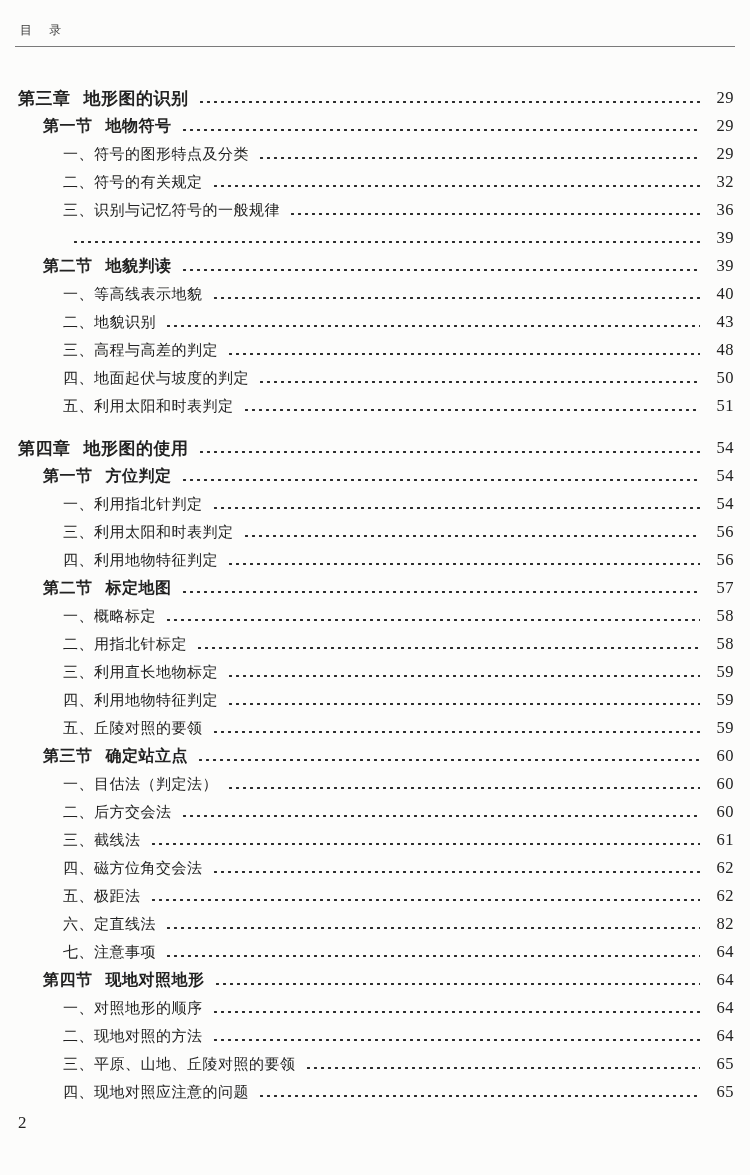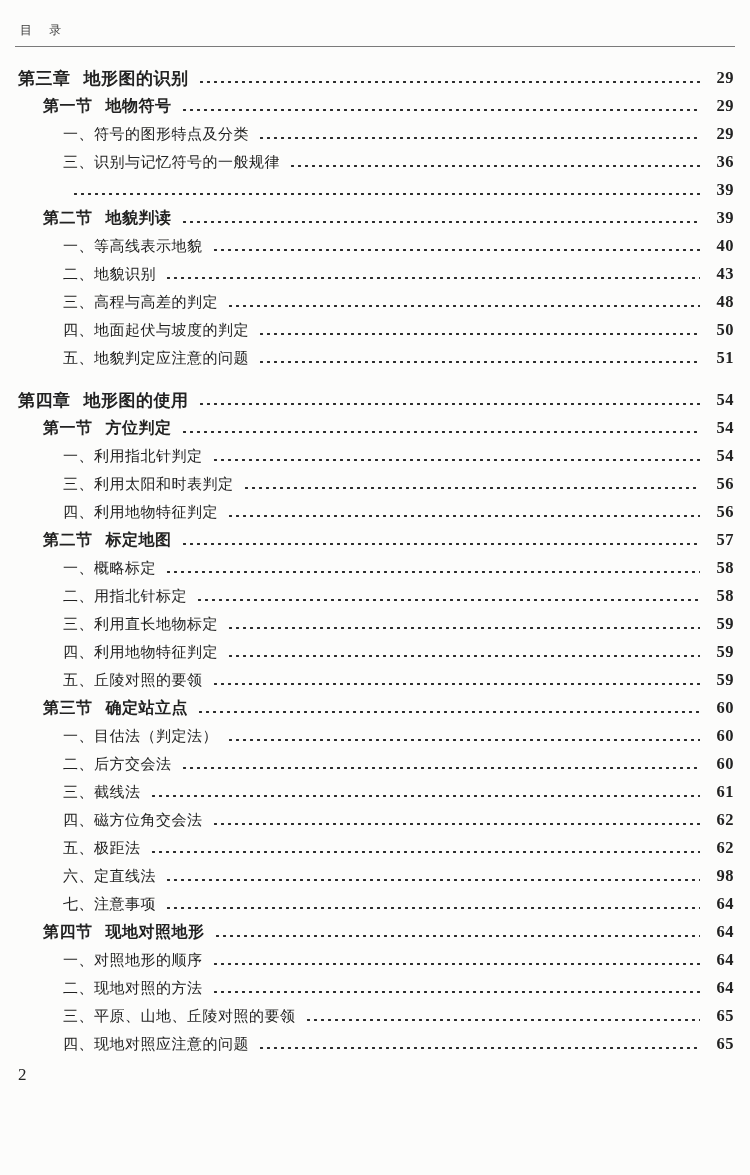--- a/index.html
+++ b/index.html
@@ -43,20 +43,21 @@
     align-items:center;
   }
   .toc-row.gap-before{
     margin-top:14px;
   }
   .lvl-chapter{
     font-family:"Liberation Sans", sans-serif;
     font-weight:700;
     font-size:17px;
     letter-spacing:0.5px;
+    margin-top:20px;
   }
   .lvl-section{
     padding-left:25px;
     font-family:"Liberation Sans", sans-serif;
     font-weight:700;
     font-size:16px;
     letter-spacing:0.5px;
   }
   .lvl-item{
     padding-left:45px;
@@ -80,21 +81,21 @@
     height:4px;
     margin:0 8px 0 9px;
     transform:translateY(4px);
     background-image:radial-gradient(circle, var(--dots) 1.1px, rgba(0,0,0,0) 1.5px);
     background-size:7px 4px;
     background-repeat:repeat-x;
     background-position:left center;
   }
   .entry-page{
     font-family:"Liberation Serif", serif;
-    font-weight:700;
+    font-weight:400;
     font-size:16.5px;
     min-width:26px;
     text-align:right;
     white-space:nowrap;
   }
   .page-footer{
     margin:7px 0 0 18px;
     font-family:"Liberation Serif", serif;
     font-size:17px;
   }
@@ -122,20 +123,25 @@
         <span class="entry-title">地物符号</span>
         <span class="dot-leader"></span>
         <span class="entry-page">29</span>
       </div>
       <div class="toc-row lvl-item">
         <span class="entry-title">一、符号的图形特点及分类</span>
         <span class="dot-leader"></span>
         <span class="entry-page">29</span>
       </div>
       <div class="toc-row lvl-item">
+        <span class="entry-title">二、符号的有关规定</span>
+        <span class="dot-leader"></span>
+        <span class="entry-page">32</span>
+      </div>
+      <div class="toc-row lvl-item">
         <span class="entry-title">三、识别与记忆符号的一般规律</span>
         <span class="dot-leader"></span>
         <span class="entry-page">36</span>
       </div>
       <div class="toc-row lvl-item">
         <span class="dot-leader"></span>
         <span class="entry-page">39</span>
       </div>
       <div class="toc-row lvl-section">
         <span class="entry-num">第二节</span>
@@ -157,21 +163,21 @@
         <span class="entry-title">三、高程与高差的判定</span>
         <span class="dot-leader"></span>
         <span class="entry-page">48</span>
       </div>
       <div class="toc-row lvl-item">
         <span class="entry-title">四、地面起伏与坡度的判定</span>
         <span class="dot-leader"></span>
         <span class="entry-page">50</span>
       </div>
       <div class="toc-row lvl-item">
-        <span class="entry-title">五、地貌判定应注意的问题</span>
+        <span class="entry-title">五、利用太阳和时表判定</span>
         <span class="dot-leader"></span>
         <span class="entry-page">51</span>
       </div>
       <div class="toc-row lvl-chapter gap-before">
         <span class="entry-num">第四章</span>
         <span class="entry-title">地形图的使用</span>
         <span class="dot-leader"></span>
         <span class="entry-page">54</span>
       </div>
       <div class="toc-row lvl-section">
@@ -253,21 +259,21 @@
         <span class="entry-page">62</span>
       </div>
       <div class="toc-row lvl-item">
         <span class="entry-title">五、极距法</span>
         <span class="dot-leader"></span>
         <span class="entry-page">62</span>
       </div>
       <div class="toc-row lvl-item">
         <span class="entry-title">六、定直线法</span>
         <span class="dot-leader"></span>
-        <span class="entry-page">98</span>
+        <span class="entry-page">82</span>
       </div>
       <div class="toc-row lvl-item">
         <span class="entry-title">七、注意事项</span>
         <span class="dot-leader"></span>
         <span class="entry-page">64</span>
       </div>
       <div class="toc-row lvl-section">
         <span class="entry-num">第四节</span>
         <span class="entry-title">现地对照地形</span>
         <span class="dot-leader"></span>

